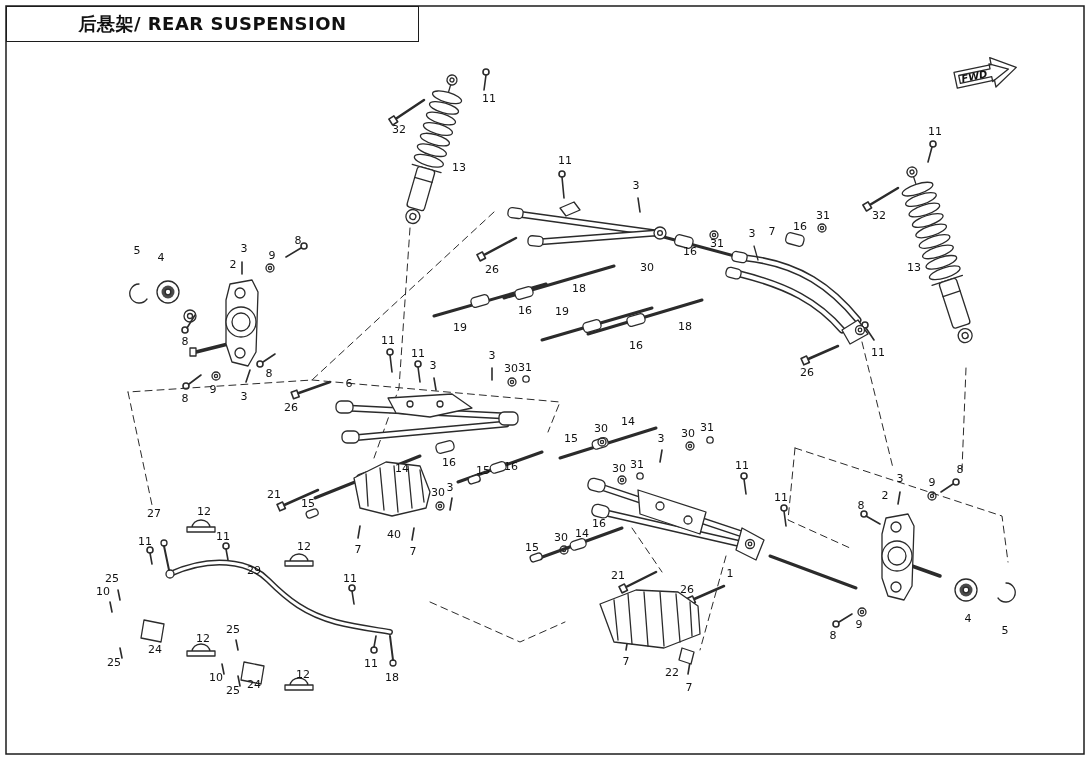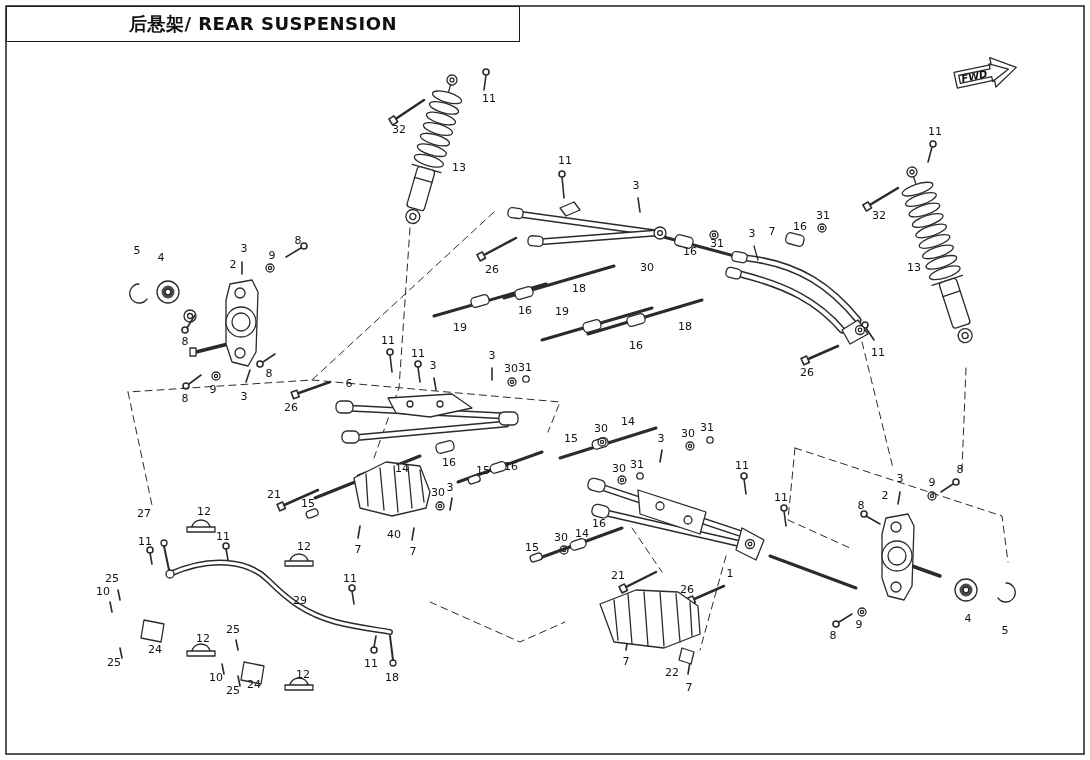--- a/index.html
+++ b/index.html
@@ -2,21 +2,21 @@
 <html><head>
 <meta charset="utf-8">
 <style>
   html,body{margin:0;padding:0;background:#fff;}
   .canvas{
     position:relative;width:1090px;height:760px;background:#fff;
     font-family:"DejaVu Sans","Liberation Sans",sans-serif;overflow:hidden;
   }
   svg{position:absolute;left:0;top:0;}
   .title-box{
-    position:absolute;left:6px;top:6px;width:514px;height:36px;
+    position:absolute;left:6px;top:6px;width:413px;height:36px;
     border:1.5px solid #1c1c1c;box-sizing:border-box;
     display:flex;align-items:center;justify-content:center;
     font-size:18px;font-weight:bold;color:#111;letter-spacing:.5px;
     background:#fff;z-index:3;
   }
   .callout-layer{position:absolute;left:0;top:0;width:100%;height:100%;z-index:4;}
   .callout{
     position:absolute;transform:translate(-50%,-50%);
     font-size:11px;color:#111;line-height:1;white-space:nowrap;
   }
@@ -436,27 +436,27 @@
       <span class="callout" style="left: 689px; top: 687px;">7</span>
       <span class="callout" style="left: 861px; top: 505px;">8</span>
       <span class="callout" style="left: 885px; top: 495px;">2</span>
       <span class="callout" style="left: 900px; top: 478px;">3</span>
       <span class="callout" style="left: 932px; top: 482px;">9</span>
       <span class="callout" style="left: 960px; top: 469px;">8</span>
       <span class="callout" style="left: 833px; top: 635px;">8</span>
       <span class="callout" style="left: 859px; top: 624px;">9</span>
       <span class="callout" style="left: 968px; top: 618px;">4</span>
       <span class="callout" style="left: 1005px; top: 630px;">5</span>
-      <span class="callout" style="left: 144px; top: 513px;">27</span>
+      <span class="callout" style="left: 154px; top: 513px;">27</span>
       <span class="callout" style="left: 204px; top: 511px;">12</span>
       <span class="callout" style="left: 145px; top: 541px;">11</span>
       <span class="callout" style="left: 223px; top: 536px;">11</span>
       <span class="callout" style="left: 112px; top: 578px;">25</span>
       <span class="callout" style="left: 103px; top: 591px;">10</span>
-      <span class="callout" style="left: 254px; top: 600px; margin-left: 46px;">29</span>
+      <span class="callout" style="left: 254px; top: 570px;">29</span>
       <span class="callout" style="left: 304px; top: 546px;">12</span>
       <span class="callout" style="left: 350px; top: 578px;">11</span>
       <span class="callout" style="left: 155px; top: 649px;">24</span>
       <span class="callout" style="left: 203px; top: 638px;">12</span>
       <span class="callout" style="left: 233px; top: 629px;">25</span>
       <span class="callout" style="left: 114px; top: 662px;">25</span>
       <span class="callout" style="left: 216px; top: 677px;">10</span>
       <span class="callout" style="left: 233px; top: 690px;">25</span>
       <span class="callout" style="left: 254px; top: 684px;">24</span>
       <span class="callout" style="left: 303px; top: 674px;">12</span>

